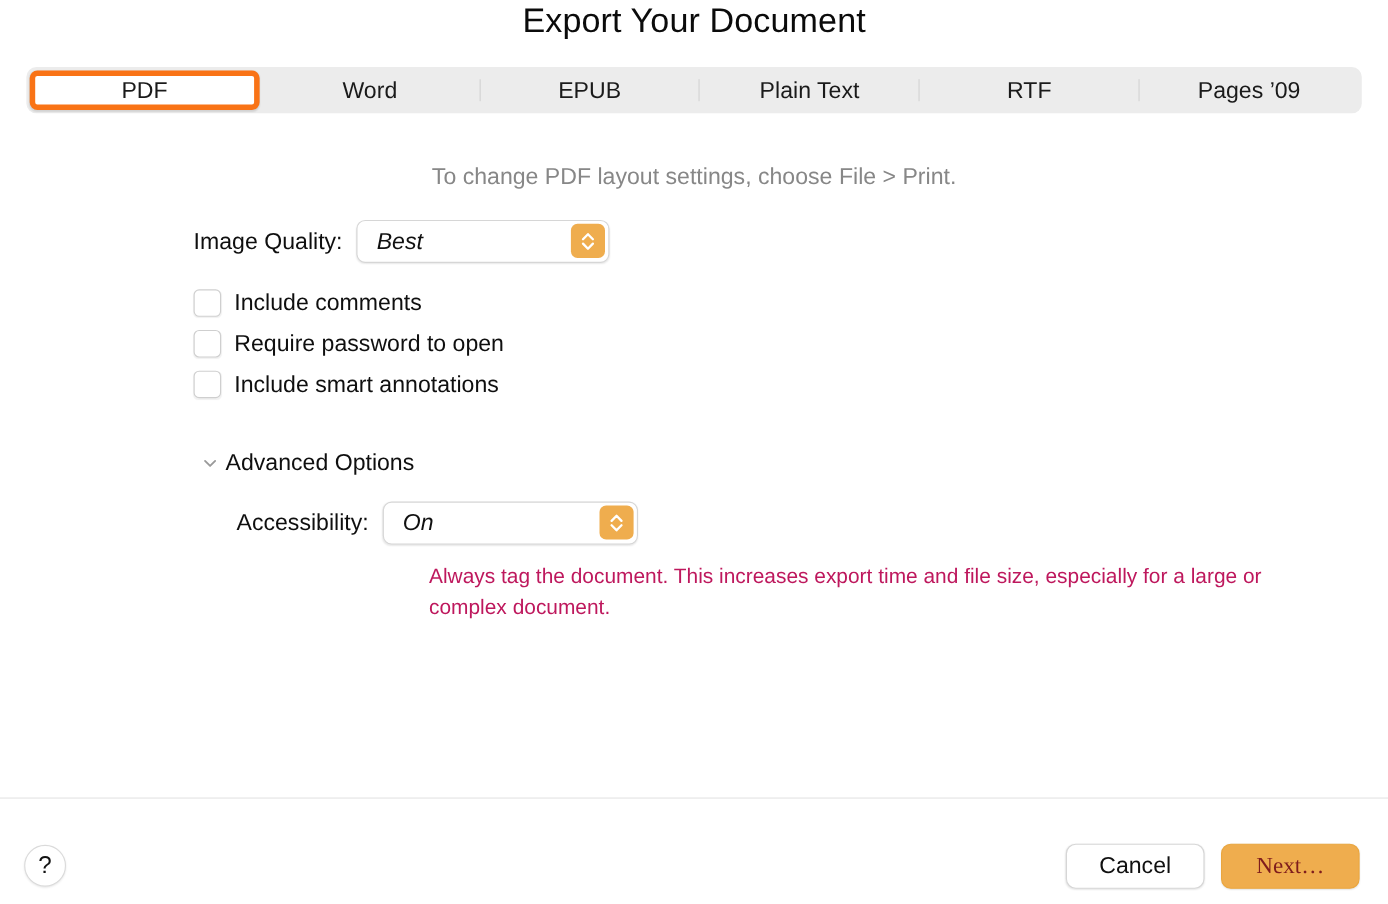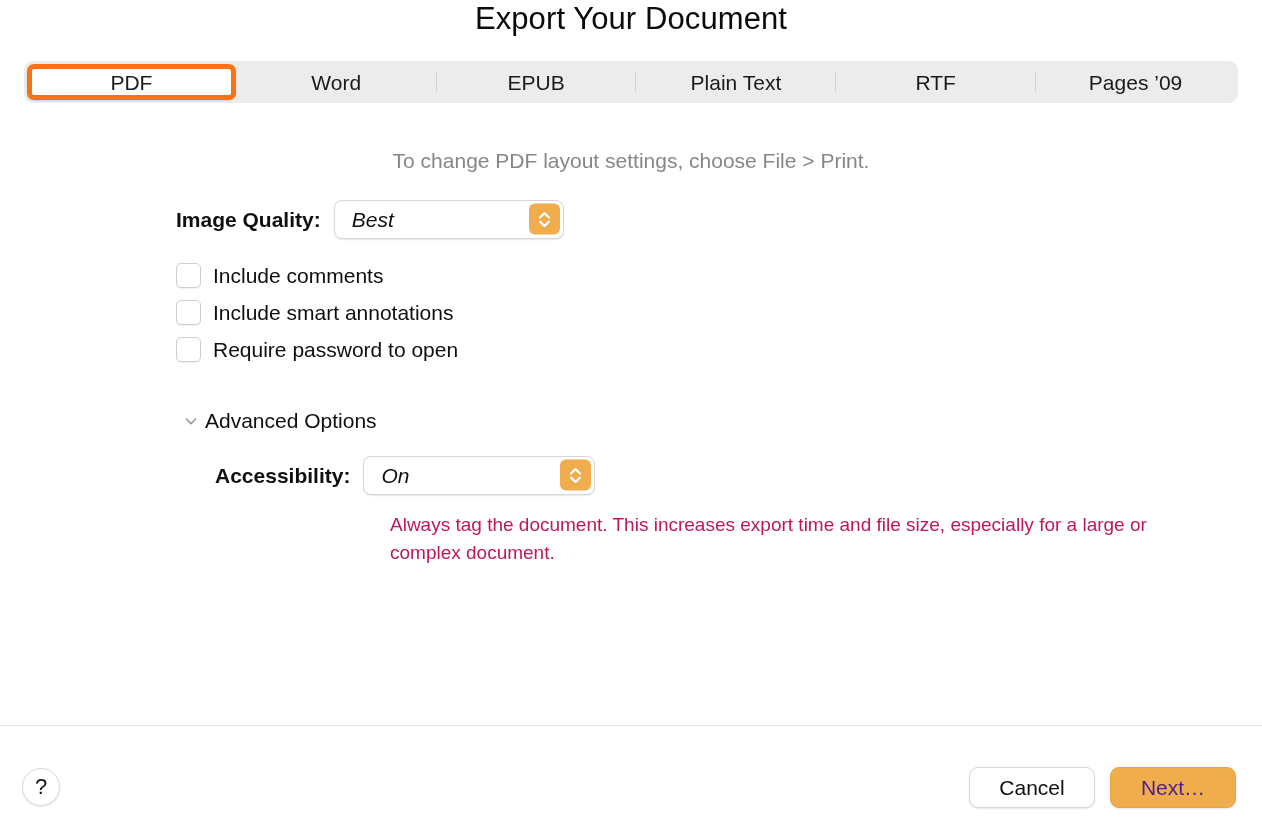--- a/index.html
+++ b/index.html
@@ -89,21 +89,20 @@
     display: flex;
     align-items: center;
     gap: 13px;
     height: 40px;
   }
   .field-label {
     font-size: 21px;
     color: #0f0f0f;
     white-space: nowrap;
     line-height: 1;
-    font-weight: bold;
   }
 
   
   .popup-btn {
     position: relative;
     height: 39px;
     background: #ffffff;
     border: 1px solid #d6d6d6;
     border-radius: 8px;
     box-shadow: 0 1px 1.5px rgba(0,0,0,0.09);
@@ -257,22 +256,23 @@
   }
   .btn-secondary {
     background: #ffffff;
     border: 1px solid #d6d6d6;
     color: #101010;
     box-shadow: 0 1px 1.5px rgba(0,0,0,0.09);
   }
   .btn-primary {
     background: #efad4e;
     border: 1px solid #eaa63f;
-    color: #4c1d95;
+    color: #7f1d1d;
     box-shadow: 0 1px 1.5px rgba(0,0,0,0.10);
+    font-family: Liberation Serif, serif;
   }
 </style>
 </head>
 <body>
 
 <h1 class="dialog-title">Export Your Document</h1>
 
 <div class="tabbar-wrap">
   <div class="tabbar">
 
@@ -327,26 +327,26 @@
 
   <div class="checkbox-group">
 
     <div class="checkbox-row">
       <span class="checkbox-box"></span>
       <span class="checkbox-label">Include comments</span>
     </div>
 
     <div class="checkbox-row">
       <span class="checkbox-box"></span>
-      <span class="checkbox-label">Include smart annotations</span>
+      <span class="checkbox-label">Require password to open</span>
     </div>
 
     <div class="checkbox-row">
       <span class="checkbox-box"></span>
-      <span class="checkbox-label">Require password to open</span>
+      <span class="checkbox-label">Include smart annotations</span>
     </div>
 
   </div>
 
   <div class="disclosure-row">
     <span class="disclosure-chevron">
       <svg width="16" height="16" viewBox="0 0 16 16" fill="none" aria-hidden="true">
         <path d="M3.4 6 L8 10.6 L12.6 6" stroke="#9a9a9a" stroke-width="1.7" stroke-linecap="round" stroke-linejoin="round"></path>
       </svg>
     </span>

